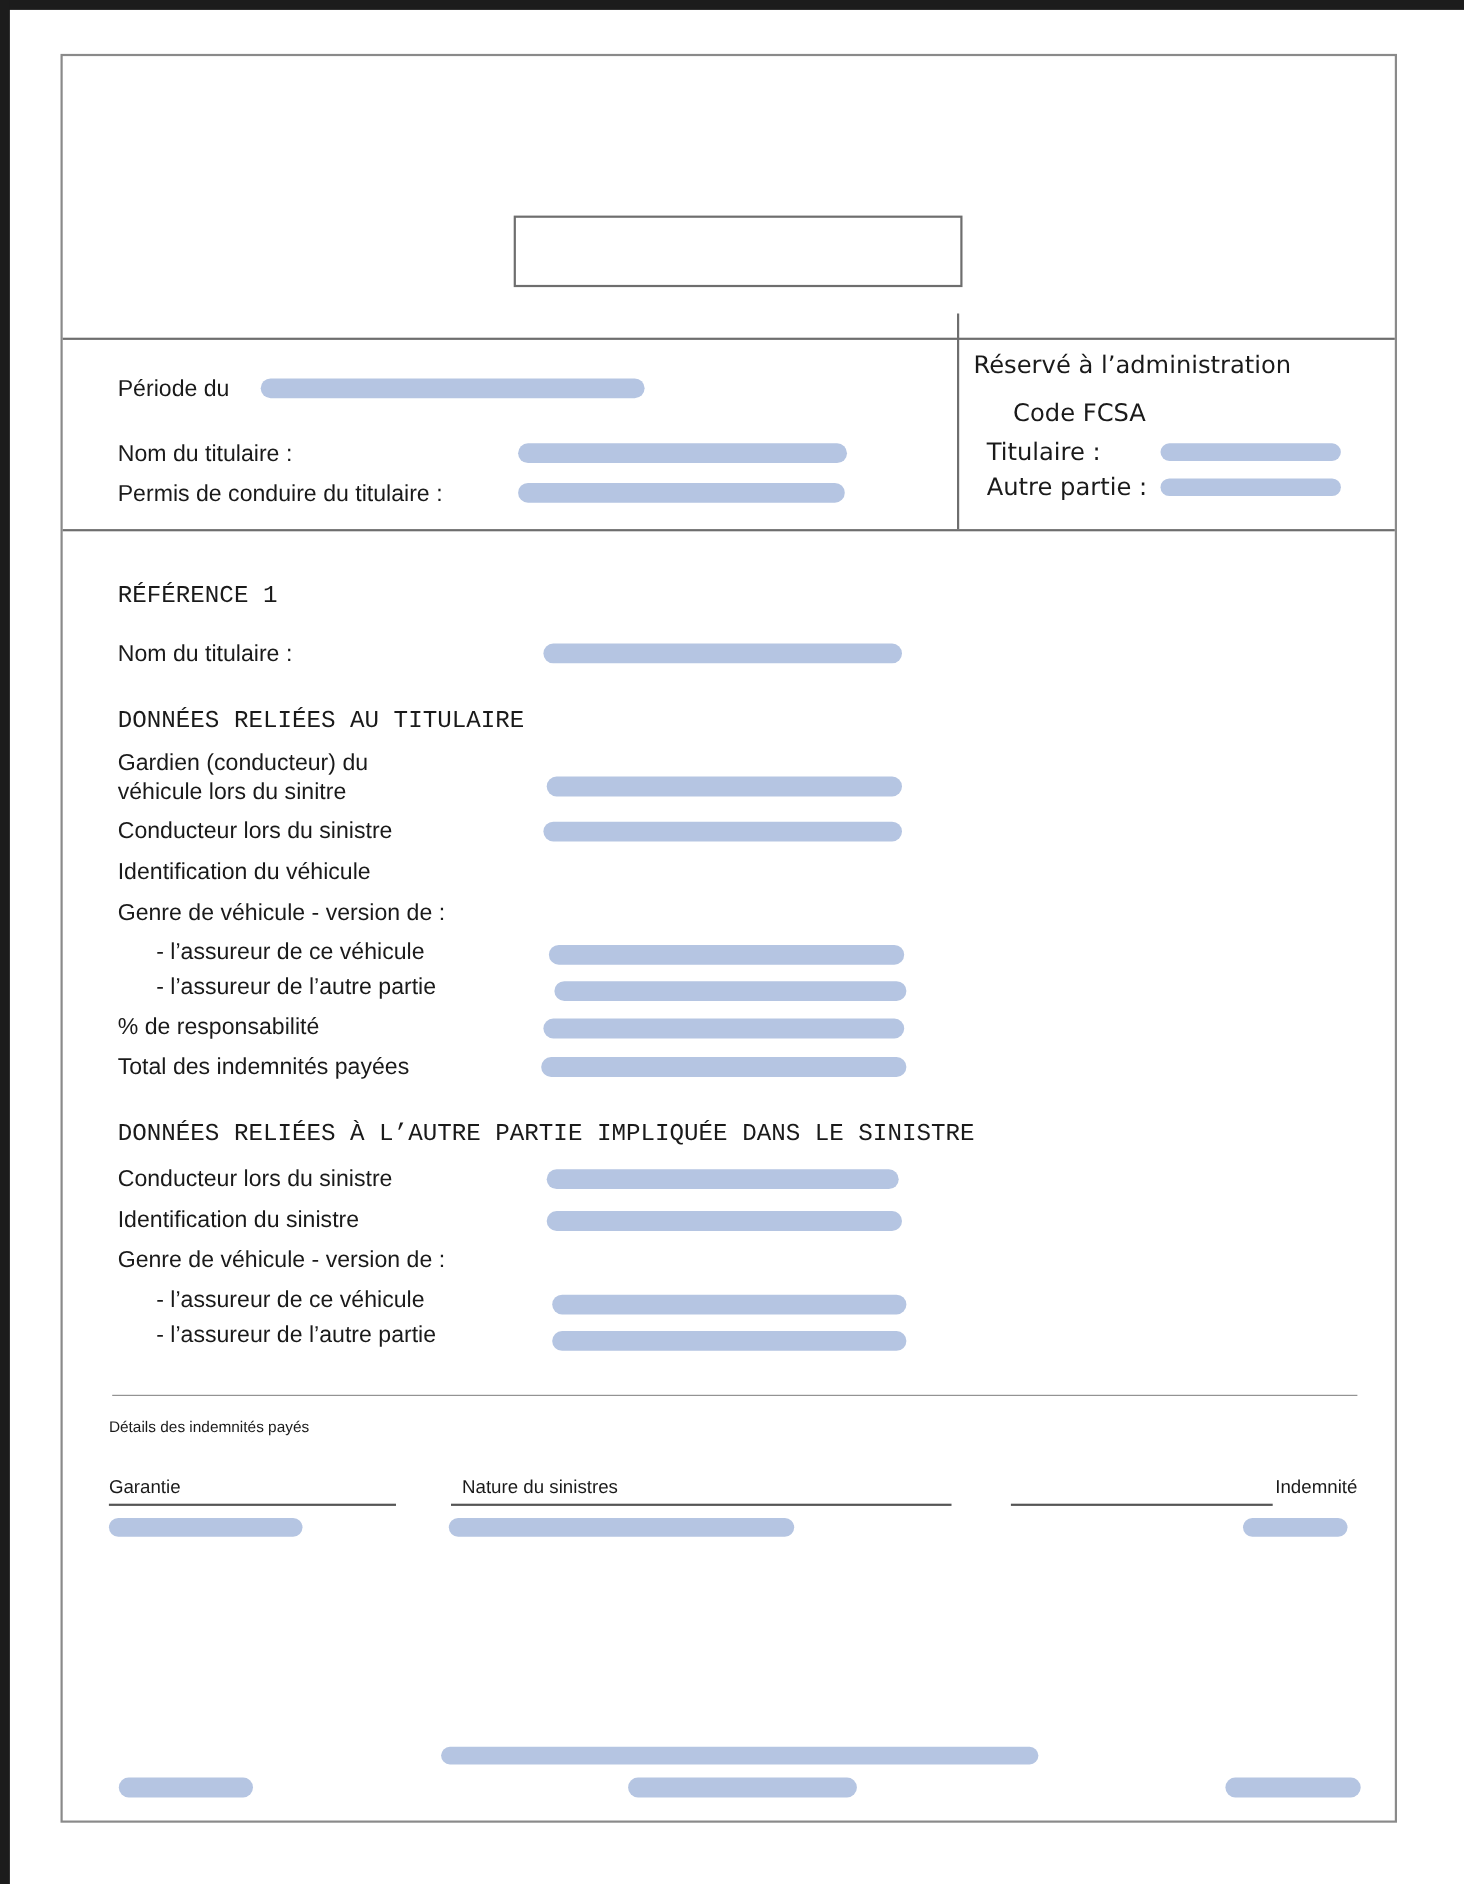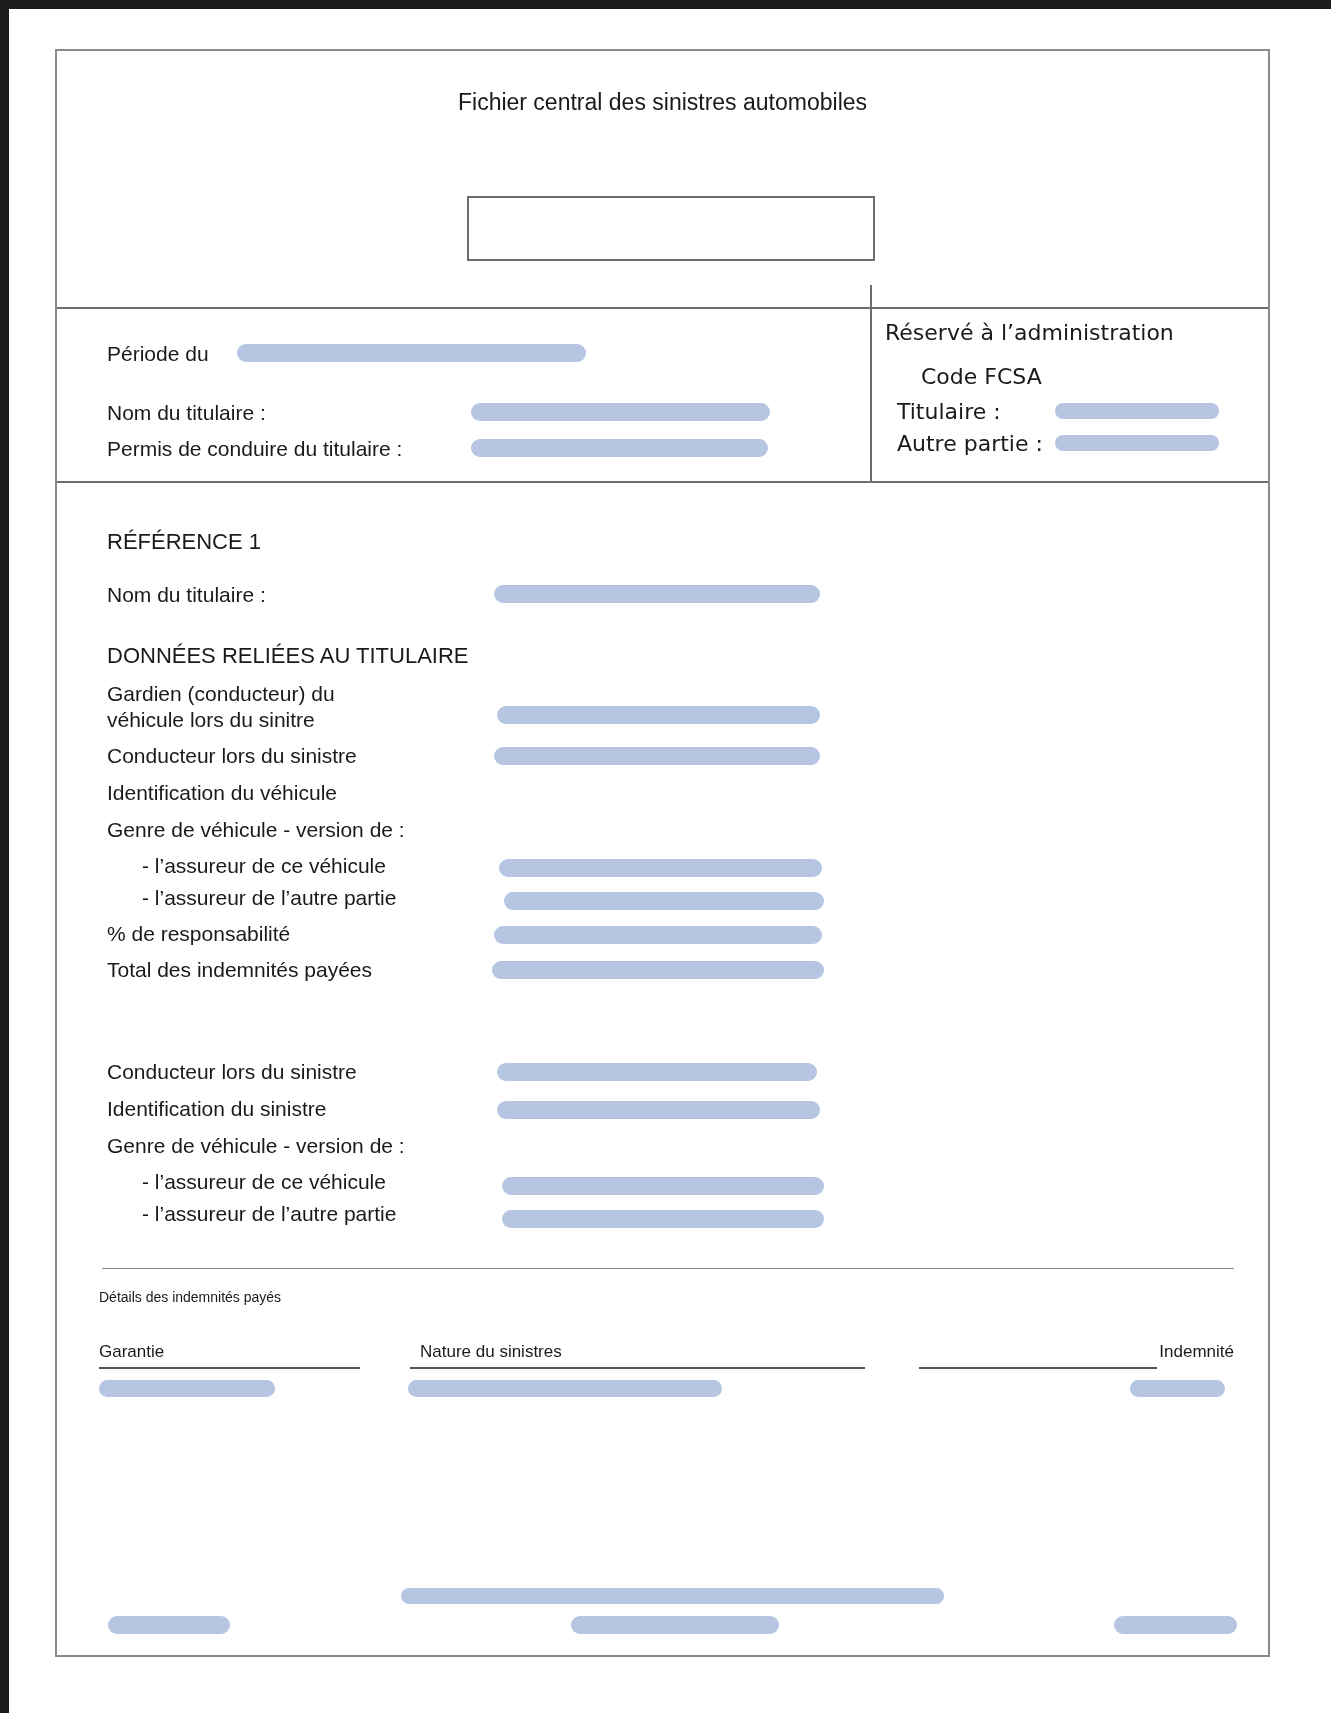--- a/index.html
+++ b/index.html
@@ -21,21 +21,21 @@
   .form-box{left:55px;top:49px;width:1211px;height:1604px;border:2px solid var(--box-border);background:#fff;}
   .center{left:0;right:0;text-align:center;}
   .title1{top:38px;font-size:23px;}
   .title2{top:72px;font-size:22px;letter-spacing:.2px;}
   .title2 span{display:inline-block;border-bottom:2px solid #222;padding-bottom:2px;}
   .title-box{left:410px;top:145px;width:404px;height:61px;border:2px solid #6e6e6e;background:#fff;}
   .divider{left:0;width:1211px;border-top:2px solid #6e6e6e;height:0;}
   .d1{top:256px;}
   .d2{top:430px;}
   .lbl{font-size:21px;line-height:26px;white-space:nowrap;}
-  .heading{font-size:22px;line-height:26px;white-space:nowrap;}
+  .heading{font-size:22px;line-height:26px;white-space:nowrap;font-family:Liberation Mono, monospace;}
   .bar{height:18px;border-radius:9px;background:var(--redaction);}
   
   .lbl-periode{left:50px;top:290px;}
   .bar-periode{left:180px;top:293px;width:349px;}
   .lbl-nom{left:50px;top:349px;}
   .bar-nom{left:414px;top:352px;width:299px;}
   .lbl-permis{left:50px;top:385px;}
   .bar-permis{left:414px;top:388px;width:297px;}
   
   .admin-rule{left:813px;top:234px;height:196px;border-left:2px solid #6e6e6e;width:0;}
@@ -96,21 +96,20 @@
   .bar-bot-c{left:1057px;top:1565px;width:123px;}
 </style>
 </head>
 <body>
 
 <div class="abs edge-top"></div>
 <div class="abs edge-left"></div>
 
 <div class="abs form-box">
 
-  <div class="abs center title1">Fichier central des sinistres automobiles</div>
   <div class="abs title-box"></div>
 
   <div class="abs divider d1"></div>
 
   <div class="abs lbl lbl-periode">Période du</div>
   <div class="abs bar bar-periode"></div>
   <div class="abs lbl lbl-nom">Nom du titulaire :</div>
   <div class="abs bar bar-nom"></div>
   <div class="abs lbl lbl-permis">Permis de conduire du titulaire :</div>
   <div class="abs bar bar-permis"></div>
@@ -139,20 +138,21 @@
   <div class="abs lbl lbl-genre">Genre de véhicule - version de :</div>
   <div class="abs lbl lbl-ass-ce">- l’assureur de ce véhicule</div>
   <div class="abs bar bar-ass-ce"></div>
   <div class="abs lbl lbl-ass-autre">- l’assureur de l’autre partie</div>
   <div class="abs bar bar-ass-autre"></div>
   <div class="abs lbl lbl-resp">% de responsabilité</div>
   <div class="abs bar bar-resp"></div>
   <div class="abs lbl lbl-total">Total des indemnités payées</div>
   <div class="abs bar bar-total"></div>
 
+  <div class="abs heading sec-heading2">DONNÉES RELIÉES À L’AUTRE PARTIE IMPLIQUÉE DANS LE SINISTRE</div>
   <div class="abs lbl lbl-conducteur2">Conducteur lors du sinistre</div>
   <div class="abs bar bar-conducteur2"></div>
   <div class="abs lbl lbl-ident-sin">Identification du sinistre</div>
   <div class="abs bar bar-ident-sin"></div>
   <div class="abs lbl lbl-genre2">Genre de véhicule - version de :</div>
   <div class="abs lbl lbl-ass-ce2">- l’assureur de ce véhicule</div>
   <div class="abs bar bar-ass-ce2"></div>
   <div class="abs lbl lbl-ass-autre2">- l’assureur de l’autre partie</div>
   <div class="abs bar bar-ass-autre2"></div>
 

